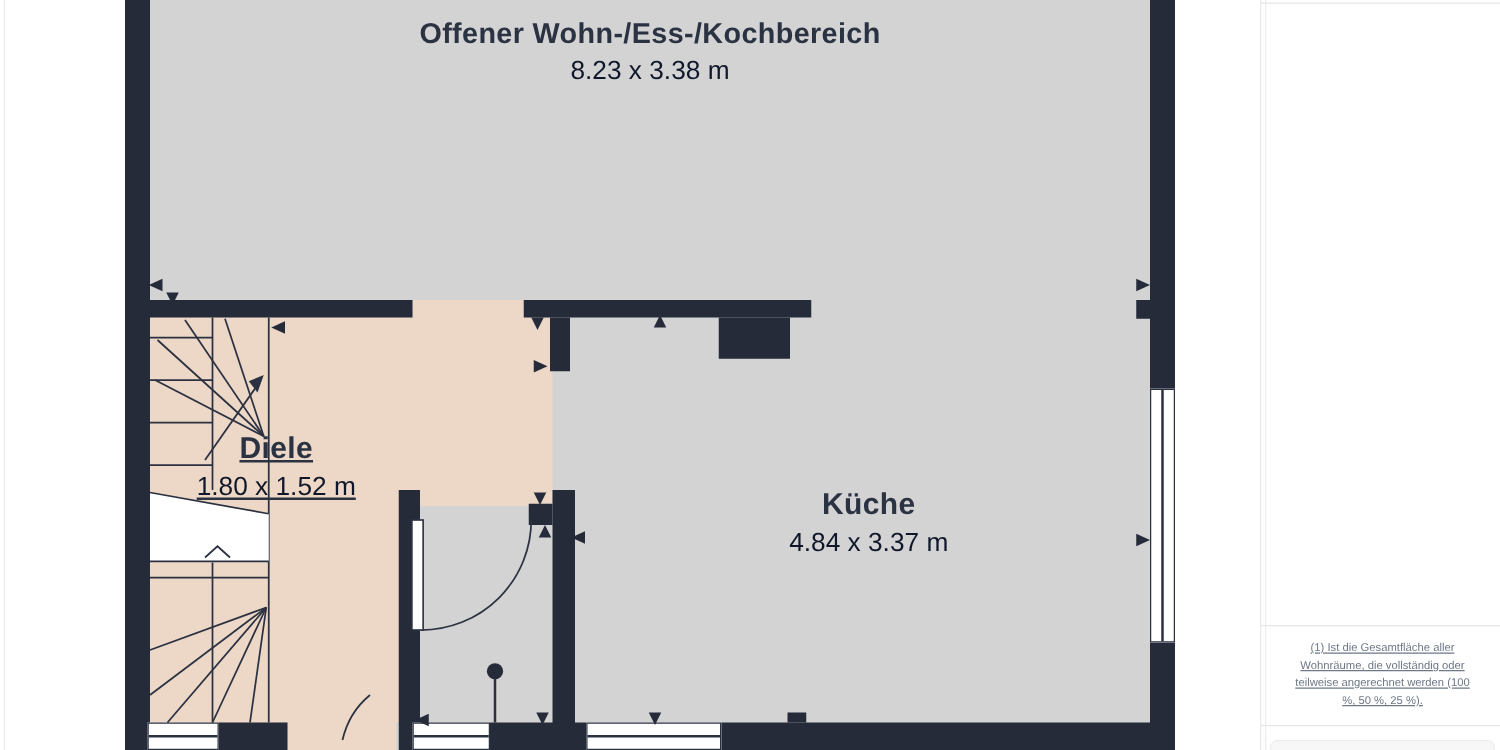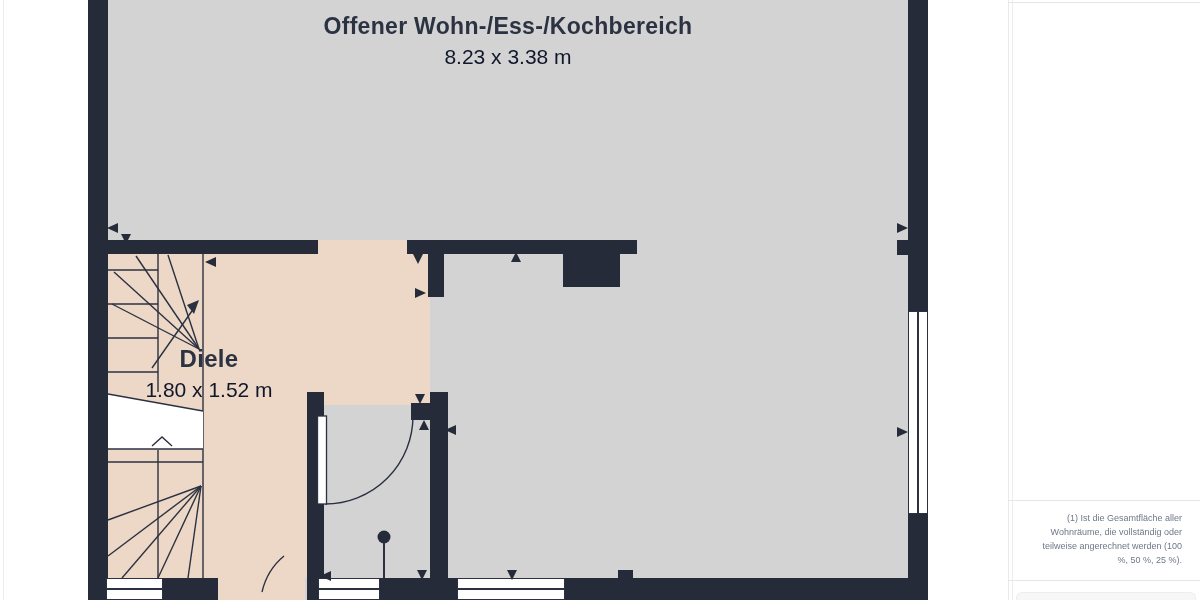--- a/index.html
+++ b/index.html
@@ -3,41 +3,41 @@
 <meta charset="utf-8">
 <style>
   html,body{margin:0;padding:0;}
   body{
     width:1200px;height:600px;overflow:hidden;position:relative;
     background:#ffffff;
     font-family:"Liberation Sans","DejaVu Sans",sans-serif;
   }
   .abs{position:absolute;}
   
-  #plan{position:absolute;left:0;top:0;width:1010px;height:600px;}
+  #plan{position:absolute;left:12px;top:0;width:1010px;height:600px;}
   .floor-base{left:88px;top:0;width:840px;height:600px;background:#d3d3d4;}
   .floor-pink{background:#edd8c7;}
   .floor-gray{background:#d3d3d4;}
   .wall{background:#252b38;}
   .window{background:#ffffff;border:1.5px solid #2b3140;box-sizing:border-box;}
   .mullion-v{position:absolute;left:50%;top:0;width:2px;height:100%;margin-left:-1px;background:#2b3140;}
   .mullion-h{position:absolute;top:50%;left:0;height:2px;width:100%;margin-top:-1px;background:#2b3140;}
   svg.overlay{position:absolute;left:0;top:0;width:1200px;height:600px;pointer-events:none;}
   .room-label{position:absolute;text-align:center;color:#2b3342;}
   .room-name{font-weight:bold;font-size:23px;letter-spacing:.3px;}
   .room-name.big{font-size:24px;}
   .room-dims{font-size:21px;color:#0f172a;margin-top:5px;}
   
   #sidebar{position:absolute;left:1008px;top:0;width:192px;height:600px;background:#ffffff;}
   .vline{position:absolute;left:0;top:0;width:1px;height:600px;background:#e9e9e9;}
   .card-edge{position:absolute;left:4px;top:0;width:1px;height:600px;background:#ececec;}
   .hdivider{position:absolute;left:0;width:192px;height:1px;background:#e6e6e6;}
   .footnote{
     position:absolute;left:22px;top:511px;width:152px;
-    font-size:9px;line-height:14px;color:#6e7887;text-align:right;
+    font-size:9px;line-height:14px;color:#6e7887;text-align:center;text-decoration:underline;
   }
   .next-card{position:absolute;left:8px;top:592px;width:180px;height:8px;
     background:#f7f7f7;border:1px solid #ededed;border-bottom:none;
     border-radius:6px 6px 0 0;box-sizing:border-box;}
   .page-edge{position:absolute;left:3px;top:0;width:1px;height:600px;background:#ececec;}
 </style>
 </head>
 <body>
 
 <div class="page-edge"></div>
@@ -134,23 +134,27 @@
       <polygon points="320,576 331,571 331,581"></polygon>
       <polygon points="422,580 417,570 427,570"></polygon>
       <polygon points="512,580 507,570 517,570"></polygon>
     </g>
   </svg>
 
   <div class="room-label" style="left:108px;top:13px;width:800px;">
     <div class="room-name">Offener Wohn-/Ess-/Kochbereich</div>
     <div class="room-dims">8.23 x 3.38 m</div>
   </div>
-  <div class="room-label" style="left:109px;top:345px;width:200px;">
+  <div class="room-label" style="left:109px;top:345px;width:200px;text-decoration:underline;">
     <div class="room-name big">Diele</div>
     <div class="room-dims">1.80 x 1.52 m</div>
+  </div>
+  <div class="room-label" style="left:533px;top:390px;width:300px;">
+    <div class="room-name big">Küche</div>
+    <div class="room-dims">4.84 x 3.37 m</div>
   </div>
 </div>
 
 <div id="sidebar">
   <div class="vline"></div>
   <div class="card-edge"></div>
   <div class="hdivider" style="top:2px;"></div>
   <div class="hdivider" style="top:500px;"></div>
   <div class="hdivider" style="top:580px;"></div>
   <div class="footnote">(1) Ist die Gesamtfläche aller Wohnräume, die vollständig oder teilweise angerechnet werden (100 %, 50 %, 25 %).</div>

